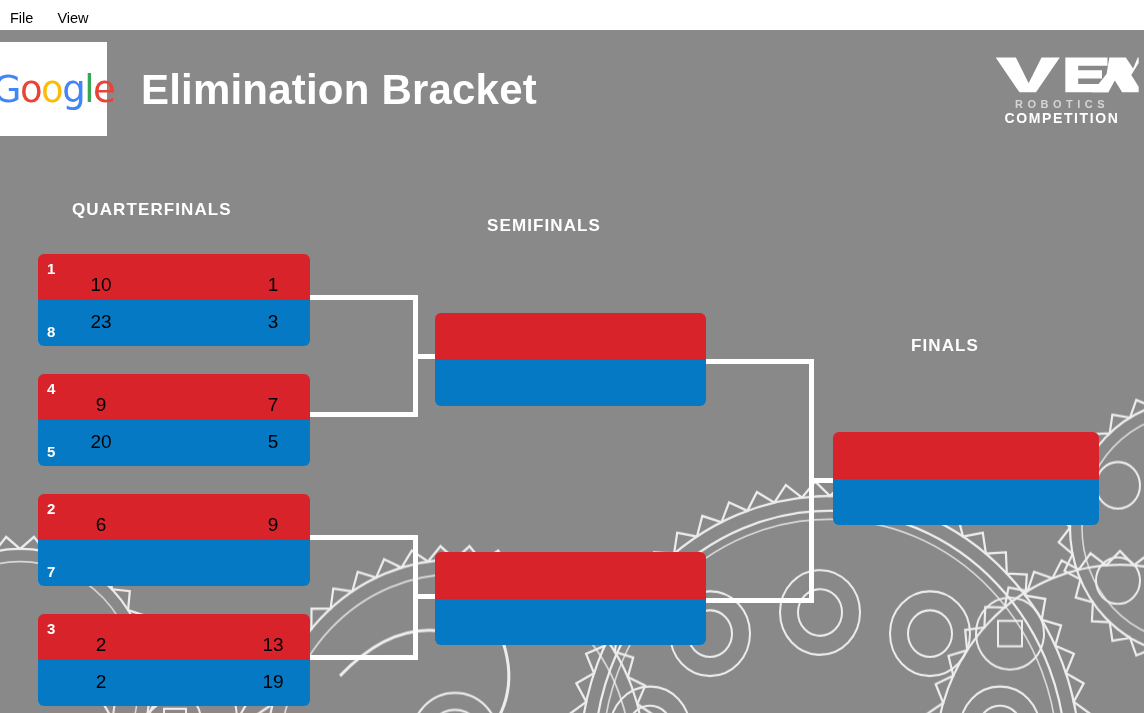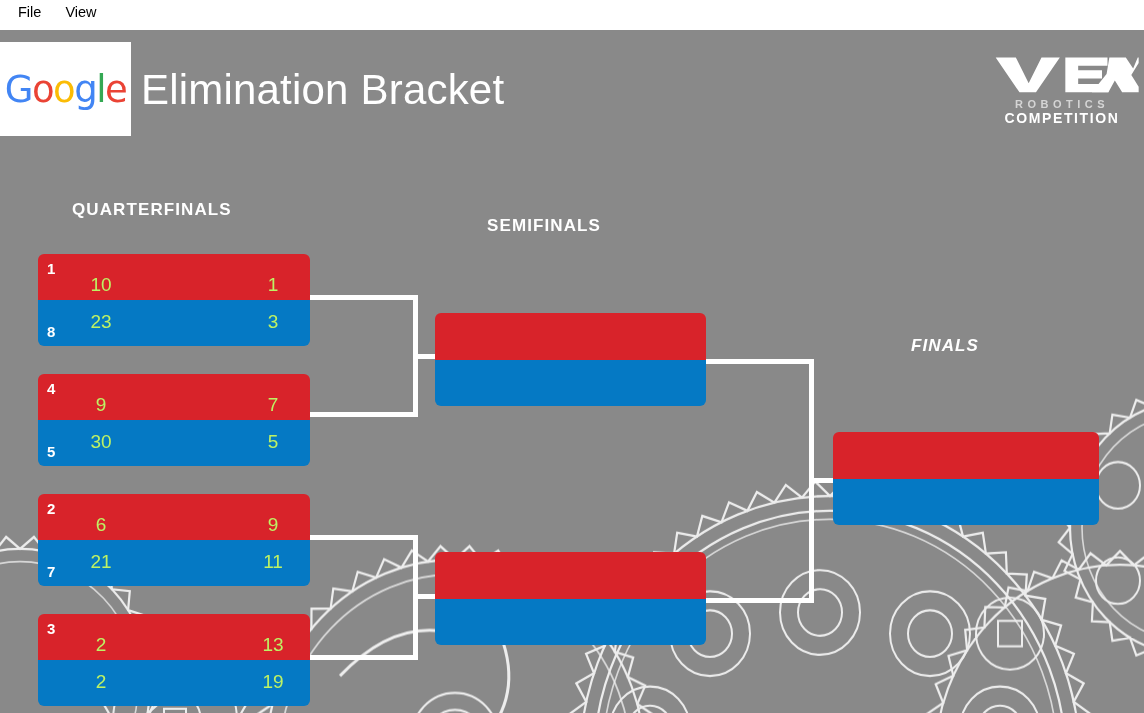--- a/index.html
+++ b/index.html
@@ -34,46 +34,46 @@
     position:absolute; left:6px; top:16px; width:10px; height:4px; background:#6b7b8f; border-radius:0 0 2px 2px;
   }
   .title-text { font-size: 16px; color:#000; letter-spacing:.1px; }
   .win-close {
     position:absolute; right:0; top:0; width:46px; height:38px;
     display:flex; align-items:center; justify-content:center; cursor:pointer;
   }
   .win-close svg { display:block; }
 
   .menubar {
-    height: 30px; flex: 0 0 30px; background:#ffffff; display:flex; align-items:flex-start;
-    padding-left: 8px; gap: 4px;
+    height: 30px; flex: 0 0 30px; background:#ffffff; display:flex; align-items:flex-end;
+    gap: 4px;
   }
   .menu-item {
     font-size: 14.5px; color:#000; padding: 4px 10px; cursor: pointer; border-radius:2px;
   }
 
   
   .content {
     flex: 1 1 auto; position: relative; background:#898989; overflow:hidden;
   }
   .gear-bg { position:absolute; inset:0; width:100%; height:100%; pointer-events:none; }
 
   
   .header-row { position:absolute; left:0; top:0; width:100%; height:110px; }
   .google-box {
-    position:absolute; left:0; top:12px; width:131px; height:94px;
+    position:absolute; left:0; top:12px; width:107px; height:94px;
     background:#ffffff; display:flex; align-items:center; justify-content:center;
   }
   .google-logo { font-size: 37px; font-weight:400; letter-spacing:-1.5px;
     font-family:"DejaVu Sans", sans-serif; line-height:1; }
   .g-b { color:#4285F4; } .g-r { color:#EA4335; } .g-y { color:#FBBC05; } .g-g { color:#34A853; }
 
   .board-title {
     position:absolute; left:141px; top:36px;
-    font-size: 42px; font-weight:400; color:#ffffff; letter-spacing:.2px;
+    font-size: 42px; font-weight:700; color:#ffffff; letter-spacing:.2px;
     white-space:nowrap;
   }
 
   .vex-logo { position:absolute; right:12px; top:22px; width:140px; text-align:center; }
   .vex-word { height:44px; display:block; }
   .vex-sub {
     color:#d5d5d5; font-size:11px; font-weight:700; letter-spacing:4.5px;
     margin-top:2px;
     text-align:center;
   }
@@ -93,21 +93,21 @@
   .alliance { position:relative; width:100%; }
   .alliance.red  { background:#D8232A; }
   .alliance.blue { background:#0579C4; }
   .seed {
     position:absolute; left:9px; font-size:15px; font-weight:700; color:#ffffff; line-height:1;
   }
   .alliance.red  .seed { top:7px; }
   .alliance.blue .seed { bottom:7px; }
   .vals {
     position:absolute; left:0; width:100%; display:flex; justify-content:space-between;
-    padding: 0 24px 0 50px; font-size:19px; color:#bef264; line-height:1;
+    padding: 0 24px 0 50px; font-size:19px; color:#000000; line-height:1;
   }
   .alliance.red  .vals { bottom:6px; }
   .alliance.blue .vals { top:12px; }
   .vals .v { min-width:26px; text-align:center; }
 
   
   .conn { position:absolute; background:#ffffff; }
 </style>
 </head>
 <body>
@@ -233,21 +233,21 @@
           <path d="M80 6 L126 6 L126 15 L94 15 L94 20 L120 20 L120 29 L94 29 L94 35 L127 35 L127 44 L80 44 Z" fill="#ffffff"></path>
           <path d="M128 6 L146 6 L154 18 L159 6 L160 6 L160 12 L152 25 L160 38 L160 44 L142 44 L134 31 L127 44 L109 44 L125 24 Z" fill="#ffffff"></path>
         </svg>
         <div class="vex-sub">ROBOTICS</div>
         <div class="vex-sub2">COMPETITION</div>
       </div>
     </div>
 
     <div class="round-label" style="left:72px;  top:126px;margin-top:44px;">QUARTERFINALS</div>
     <div class="round-label" style="left:487px; top:186px;">SEMIFINALS</div>
-    <div class="round-label" style="left:911px; top:306px;font-style:italic;">FINALS</div>
+    <div class="round-label" style="left:911px; top:306px;">FINALS</div>
 
     <div class="conn" style="left:308px; top:265px; width:110px; height:5px;"></div>
     <div class="conn" style="left:308px; top:382px; width:110px; height:5px;"></div>
     <div class="conn" style="left:413px; top:265px; width:5px;  height:122px;"></div>
     <div class="conn" style="left:413px; top:324px; width:25px; height:5px;"></div>
 
     <div class="conn" style="left:308px; top:505px; width:110px; height:5px;"></div>
     <div class="conn" style="left:308px; top:625px; width:110px; height:5px;"></div>
     <div class="conn" style="left:413px; top:505px; width:5px;  height:125px;"></div>
     <div class="conn" style="left:413px; top:564px; width:25px; height:5px;"></div>
@@ -278,40 +278,36 @@
       <div class="alliance red" style="height:46px;">
         <span class="seed">4</span>
         <span class="vals">
           <span class="v">9</span>
           <span class="v">7</span>
         </span>
       </div>
       <div class="alliance blue" style="height:46px;">
         <span class="seed">5</span>
         <span class="vals">
-          <span class="v">30</span>
+          <span class="v">20</span>
           <span class="v">5</span>
         </span>
       </div>
     </div>
 
     <div class="match" style="left:38px; top:464px; width:272px; height:92px;">
       <div class="alliance red" style="height:46px;">
         <span class="seed">2</span>
         <span class="vals">
           <span class="v">6</span>
           <span class="v">9</span>
         </span>
       </div>
       <div class="alliance blue" style="height:46px;">
         <span class="seed">7</span>
-        <span class="vals">
-          <span class="v">21</span>
-          <span class="v">11</span>
-        </span>
       </div>
     </div>
 
     <div class="match" style="left:38px; top:584px; width:272px; height:92px;">
       <div class="alliance red" style="height:46px;">
         <span class="seed">3</span>
         <span class="vals">
           <span class="v">2</span>
           <span class="v">13</span>
         </span>

